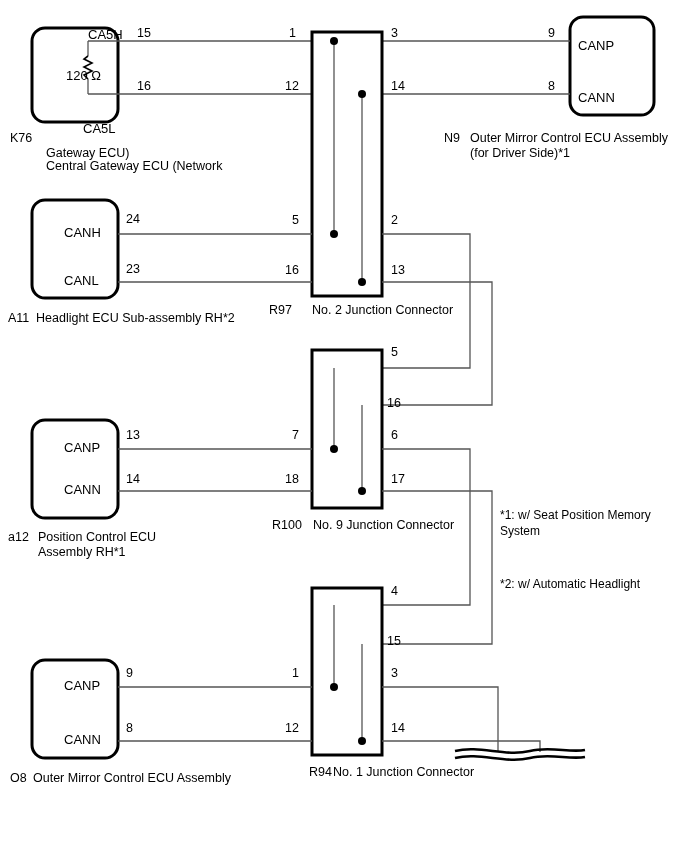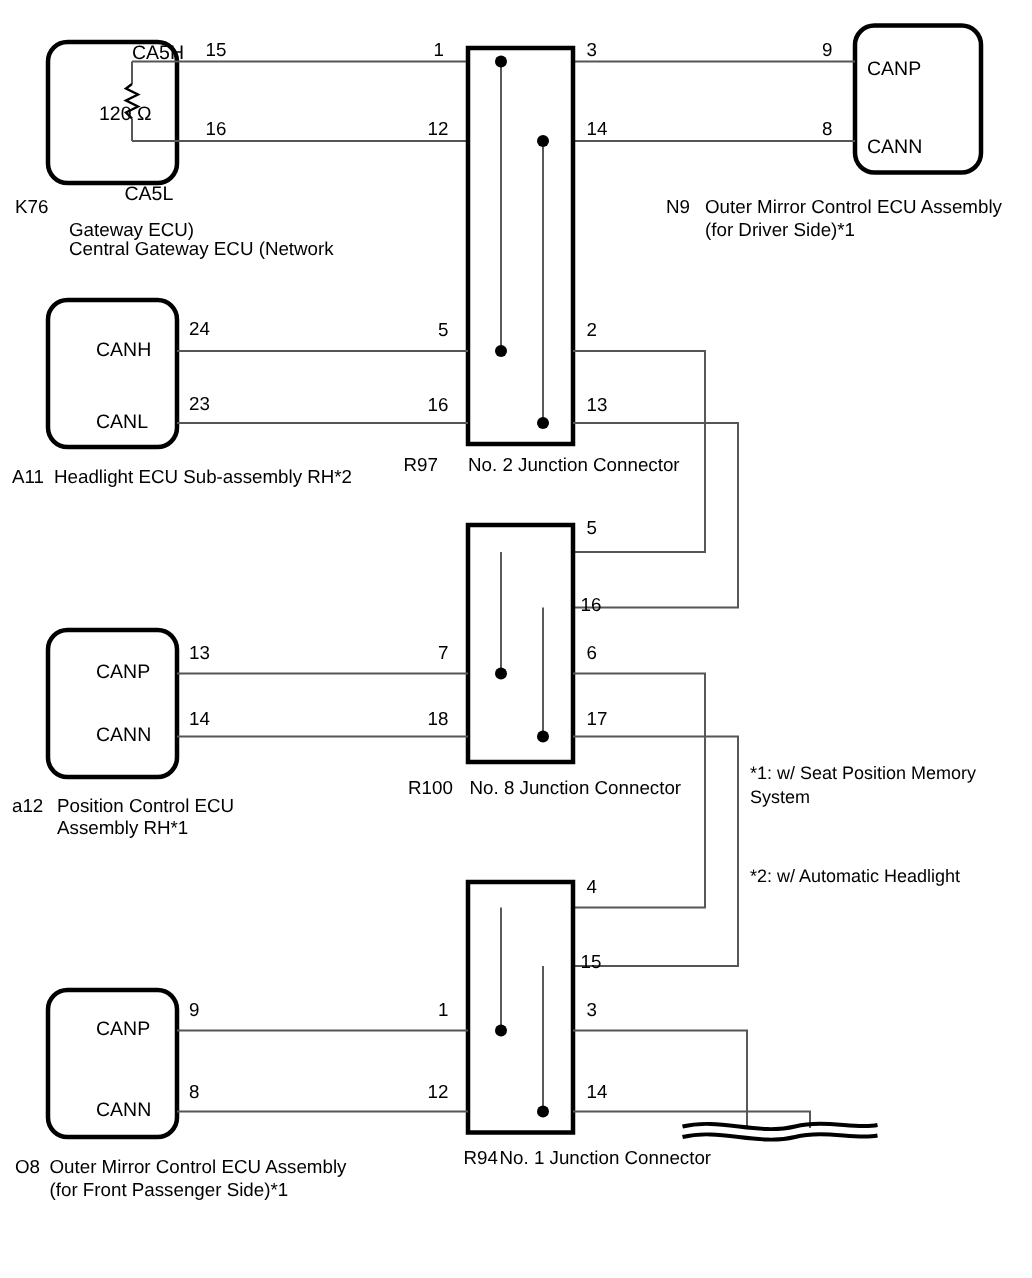--- a/index.html
+++ b/index.html
@@ -158,21 +158,21 @@
   <div class="lbl lbl-code" style="left:8px; top:311px;">A11</div>
   <div class="lbl lbl-name" style="left:36px; top:311px;">Headlight ECU Sub-assembly RH*2</div>
 
   <div class="lbl lbl-pin" style="left:391px; top:345px;">5</div>
   <div class="lbl lbl-pin" style="left:387px; top:396px;">16</div>
   <div class="lbl lbl-pin" style="left:292px; top:428px;">7</div>
   <div class="lbl lbl-pin" style="left:391px; top:428px;">6</div>
   <div class="lbl lbl-pin" style="left:285px; top:472px;">18</div>
   <div class="lbl lbl-pin" style="left:391px; top:472px;text-align:right;">17</div>
   <div class="lbl lbl-code" style="left:272px; top:518px;">R100</div>
-  <div class="lbl lbl-name" style="left:313px; top:518px;">No. 8 Junction Connector</div>
+  <div class="lbl lbl-name" style="left:313px; top:518px;">No. 9 Junction Connector</div>
 
   <div class="lbl lbl-term" style="left:64px; top:440px;">CANP</div>
   <div class="lbl lbl-term" style="left:64px; top:482px;">CANN</div>
   <div class="lbl lbl-pin" style="left:126px; top:428px;">13</div>
   <div class="lbl lbl-pin" style="left:126px; top:472px;">14</div>
   <div class="lbl lbl-code" style="left:8px; top:530px;">a12</div>
   <div class="lbl lbl-name" style="left:38px; top:530px;">Position Control ECU</div>
   <div class="lbl lbl-name" style="left:38px; top:545px;">Assembly RH*1</div>
 
   <div class="lbl lbl-note" style="left:500px; top:507px;">*1: w/ Seat Position Memory</div>
@@ -187,15 +187,14 @@
   <div class="lbl lbl-pin" style="left:391px; top:721px;">14</div>
   <div class="lbl lbl-code" style="left:277px; top:765px;margin-left:32px;">R94</div>
   <div class="lbl lbl-name" style="left:313px; top:765px;margin-left:20px;">No. 1 Junction Connector</div>
 
   <div class="lbl lbl-term" style="left:64px; top:678px;">CANP</div>
   <div class="lbl lbl-term" style="left:64px; top:732px;">CANN</div>
   <div class="lbl lbl-pin" style="left:126px; top:666px;">9</div>
   <div class="lbl lbl-pin" style="left:126px; top:721px;">8</div>
   <div class="lbl lbl-code" style="left:10px; top:771px;">O8</div>
   <div class="lbl lbl-name" style="left:33px; top:771px;">Outer Mirror Control ECU Assembly</div>
-  <div class="lbl lbl-name" style="left:33px; top:786px;">(for Front Passenger Side)*1</div>
 
 </div>
 
 </body></html>

